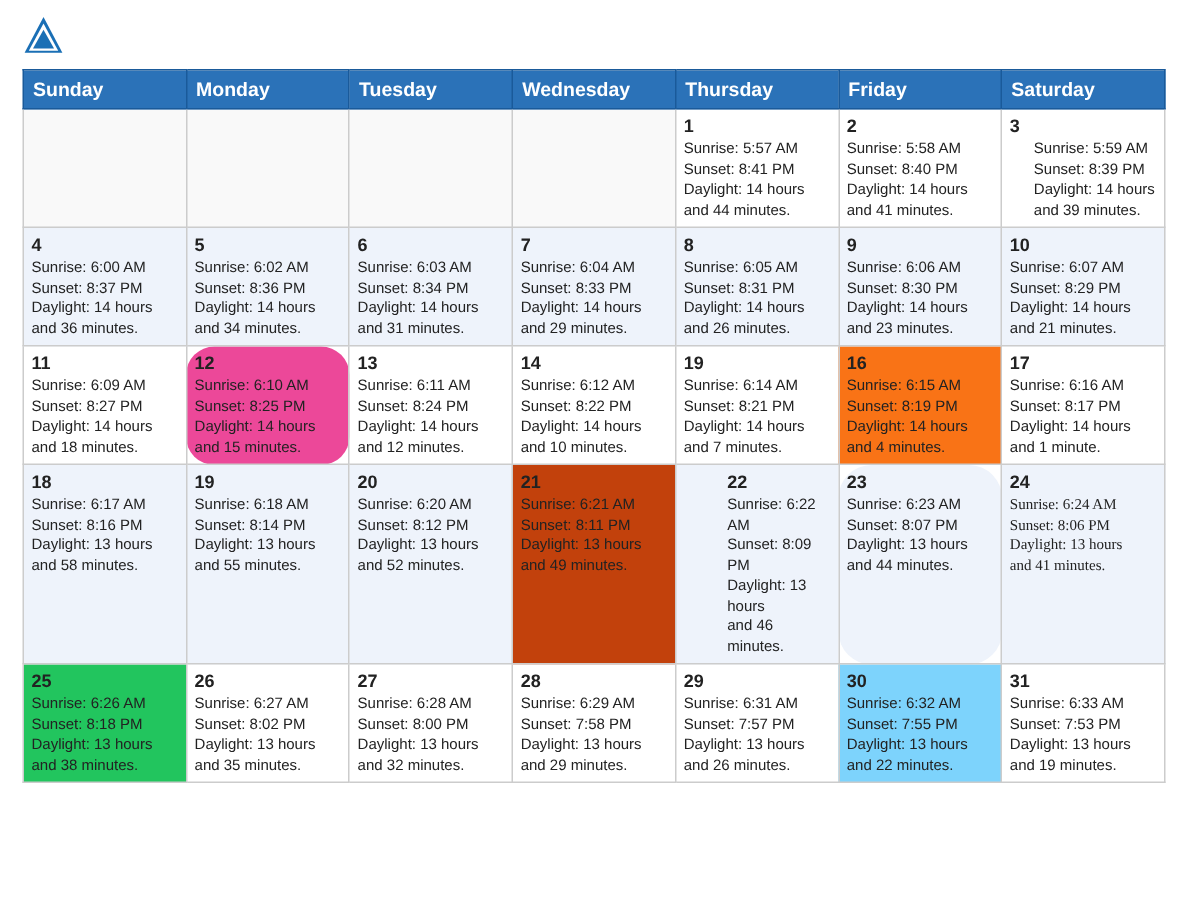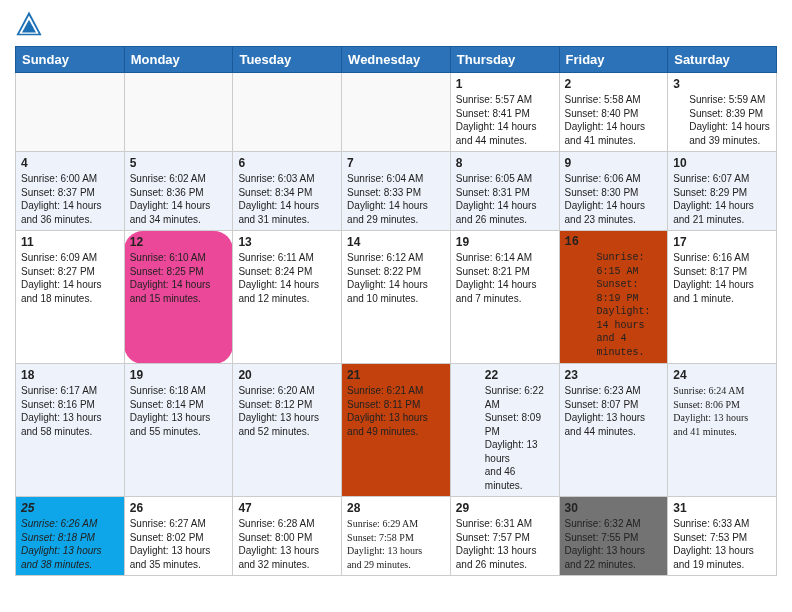--- a/index.html
+++ b/index.html
@@ -234,23 +234,23 @@
 Daylight: 14 hours
 and 10 minutes.</div>
           </td>
           <td style="background: rgb(255, 255, 255);">
             <span class="day-num">19</span>
             <div class="cell-content" style="white-space: pre-line;">Sunrise: 6:14 AM
 Sunset: 8:21 PM
 Daylight: 14 hours
 and 7 minutes.</div>
           </td>
-          <td style="background: #c2410c; font-family: Liberation Mono, monospace;">
+          <td style="background: #f97316;">
             <span class="day-num">16</span>
-            <div class="cell-content" style="white-space: pre-line; margin-left: 32px;">Sunrise: 6:15 AM
+            <div class="cell-content" style="white-space: pre-line;">Sunrise: 6:15 AM
 Sunset: 8:19 PM
 Daylight: 14 hours
 and 4 minutes.</div>
           </td>
           <td style="background: rgb(255, 255, 255);">
             <span class="day-num">17</span>
             <div class="cell-content" style="white-space: pre-line;">Sunrise: 6:16 AM
 Sunset: 8:17 PM
 Daylight: 14 hours
 and 1 minute.</div>
@@ -285,72 +285,72 @@
 Daylight: 13 hours
 and 49 minutes.</div>
           </td>
           <td style="background: rgb(238, 243, 251); padding-left: 34px;">
             <span class="day-num">22</span>
             <div class="cell-content" style="white-space: pre-line;">Sunrise: 6:22 AM
 Sunset: 8:09 PM
 Daylight: 13 hours
 and 46 minutes.</div>
           </td>
-          <td style="background: rgb(238, 243, 251);">
+          <td style="background: rgb(238, 243, 251); border-radius: 22px;">
             <span class="day-num">23</span>
             <div class="cell-content" style="white-space: pre-line;">Sunrise: 6:23 AM
 Sunset: 8:07 PM
 Daylight: 13 hours
 and 44 minutes.</div>
           </td>
           <td style="background: rgb(238, 243, 251);">
             <span class="day-num">24</span>
             <div class="cell-content" style="white-space: pre-line; font-family: Liberation Serif, serif;">Sunrise: 6:24 AM
 Sunset: 8:06 PM
 Daylight: 13 hours
 and 41 minutes.</div>
           </td>
         </tr>
         <tr>
-          <td style="background: #0ea5e9; font-style: italic;">
+          <td style="background: #22c55e;">
             <span class="day-num">25</span>
             <div class="cell-content" style="white-space: pre-line;">Sunrise: 6:26 AM
 Sunset: 8:18 PM
 Daylight: 13 hours
 and 38 minutes.</div>
           </td>
           <td style="background: rgb(255, 255, 255);">
             <span class="day-num">26</span>
             <div class="cell-content" style="white-space: pre-line;">Sunrise: 6:27 AM
 Sunset: 8:02 PM
 Daylight: 13 hours
 and 35 minutes.</div>
           </td>
           <td style="background: rgb(255, 255, 255);">
-            <span class="day-num">47</span>
+            <span class="day-num">27</span>
             <div class="cell-content" style="white-space: pre-line;">Sunrise: 6:28 AM
 Sunset: 8:00 PM
 Daylight: 13 hours
 and 32 minutes.</div>
           </td>
           <td style="background: rgb(255, 255, 255);">
             <span class="day-num">28</span>
-            <div class="cell-content" style="white-space: pre-line; font-family: Liberation Serif, serif;">Sunrise: 6:29 AM
+            <div class="cell-content" style="white-space: pre-line;">Sunrise: 6:29 AM
 Sunset: 7:58 PM
 Daylight: 13 hours
 and 29 minutes.</div>
           </td>
           <td style="background: rgb(255, 255, 255);">
             <span class="day-num">29</span>
             <div class="cell-content" style="white-space: pre-line;">Sunrise: 6:31 AM
 Sunset: 7:57 PM
 Daylight: 13 hours
 and 26 minutes.</div>
           </td>
-          <td style="background: #737373;">
+          <td style="background: #7dd3fc;">
             <span class="day-num">30</span>
             <div class="cell-content" style="white-space: pre-line;">Sunrise: 6:32 AM
 Sunset: 7:55 PM
 Daylight: 13 hours
 and 22 minutes.</div>
           </td>
           <td style="background: rgb(255, 255, 255);">
             <span class="day-num">31</span>
             <div class="cell-content" style="white-space: pre-line;">Sunrise: 6:33 AM
 Sunset: 7:53 PM

